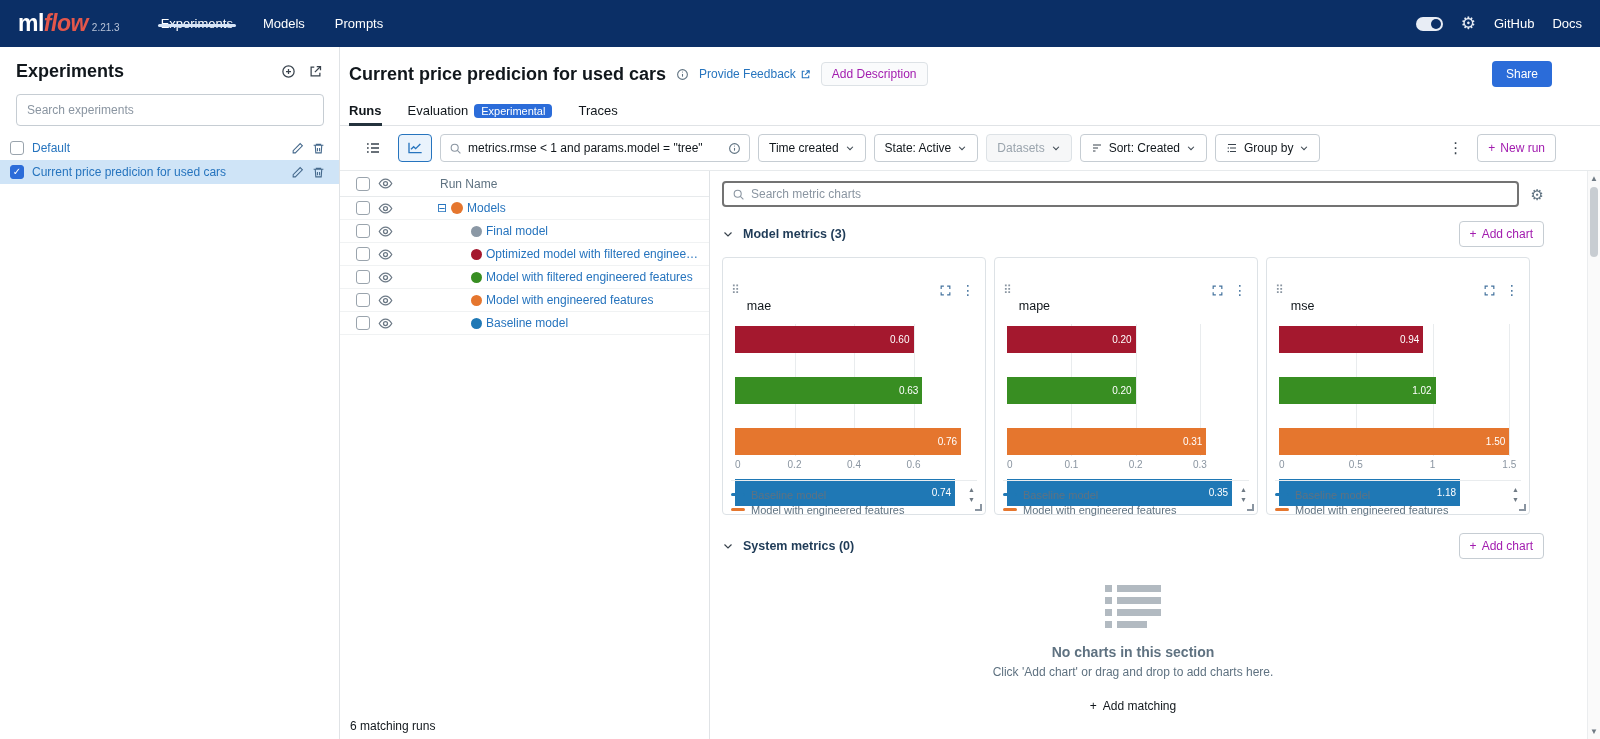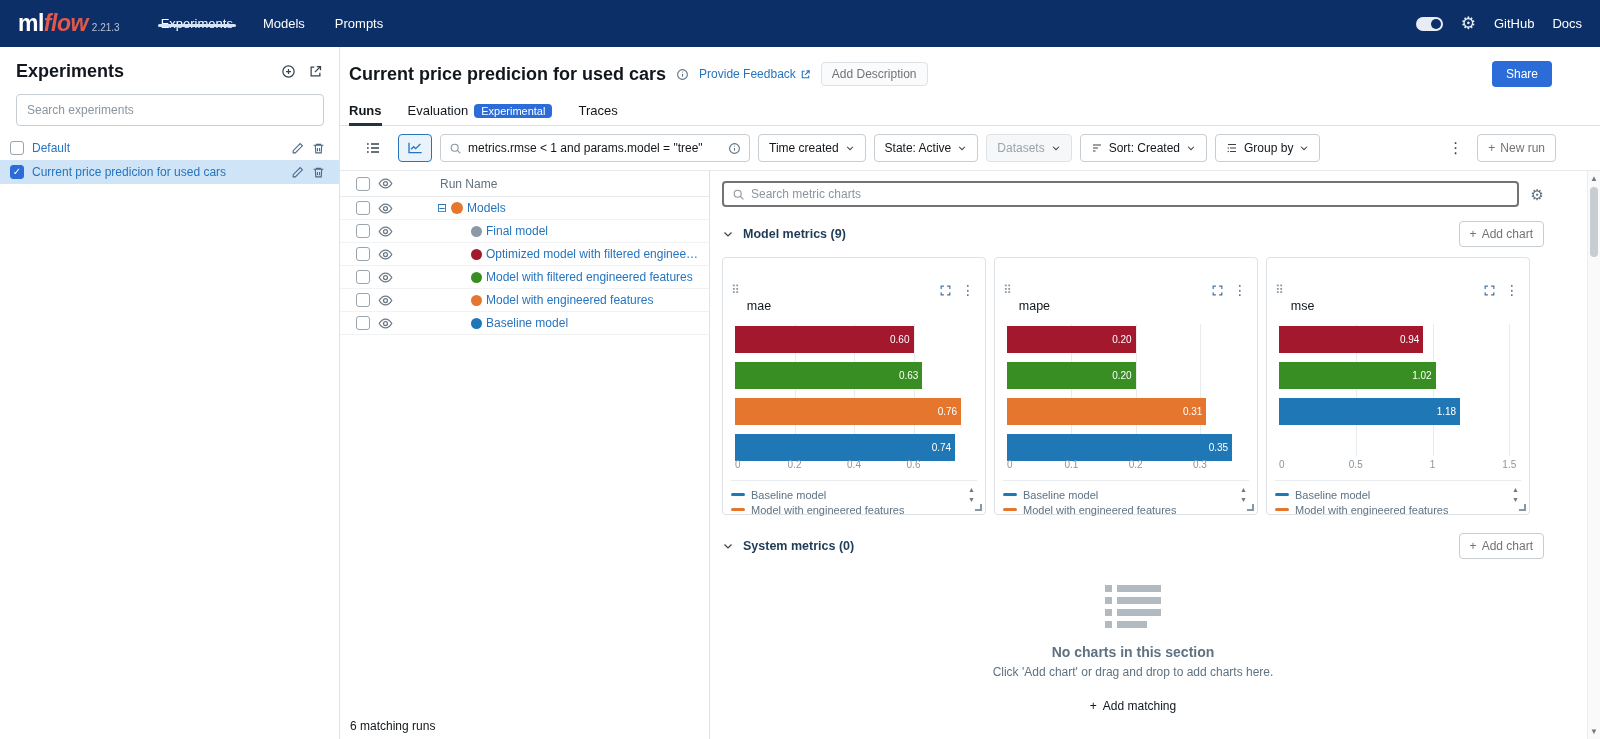--- a/index.html
+++ b/index.html
@@ -38,21 +38,21 @@
   .cb { width:14px; height:14px; border:1px solid #9aa4ad; border-radius:3px; background:#fff; flex:none; display:inline-flex; align-items:center; justify-content:center; cursor:pointer; }
   .cb.checked { background:#2b6cd9; border-color:#2b6cd9; color:#fff; font-size:10px; line-height:1; }
   .cb.checked::after { content:"✓"; }
 
   
   .main { flex:1; display:flex; flex-direction:column; min-width:0; }
   .page-head { display:flex; align-items:center; padding:14px 48px 9px 9px; gap:10px; }
   .page-head h2 { font-size:18px; font-weight:700; }
   .info-i { display:flex; cursor:pointer; }
   .feedback { color:#2674be; font-size:12px; display:flex; align-items:center; gap:4px; cursor:pointer; text-decoration:none; }
-  .chip-btn { height:24px; padding:0 10px; border:1px solid #dde2e6; background:#fafbfc; border-radius:4px; font-size:12px; color:#737373; cursor:pointer; display:inline-flex; align-items:center; gap:5px; font-family:inherit; }
+  .chip-btn { height:24px; padding:0 10px; border:1px solid #dde2e6; background:#fafbfc; border-radius:4px; font-size:12px; color:#a21caf; cursor:pointer; display:inline-flex; align-items:center; gap:5px; font-family:inherit; }
   .primary-btn { margin-left:auto; height:26px; padding:0 14px; background:#2b6cd9; color:#fff; border:none; border-radius:4px; font-size:12px; cursor:pointer; font-family:inherit; }
 
   .tabs { display:flex; align-items:center; gap:26px; padding:0 9px; border-bottom:1px solid #e0e3e6; height:30px; }
   .tab { display:flex; align-items:center; gap:6px; height:100%; position:relative; cursor:pointer; color:#11171c; }
   .tab.active { font-weight:700; }
   .tab.active::after { content:""; position:absolute; left:0; right:0; bottom:-1px; height:3px; background:#24333d; }
   .badge { background:#2b6cd9; color:#fff; font-size:11px; font-weight:400; padding:1px 7px; border-radius:4px;text-align:right; }
 
   .toolbar { display:flex; align-items:center; gap:8px; padding:8px 44px 8px 16px; }
   .icon-btn { width:34px; height:28px; border:1px solid transparent; border-radius:4px; display:flex; align-items:center; justify-content:center; cursor:pointer; }
@@ -94,21 +94,21 @@
   .card { width:264px; height:258px; border:1px solid #dde2e6; border-radius:4px; background:#fff; position:relative; display:flex; flex-direction:column; }
   .card-head { display:flex; align-items:center; gap:7px; padding:9px 8px 3px; }
   .handle { color:#8a95a1; font-size:12px; cursor:grab; line-height:1; }
   .card-title { font-size:12.5px;margin-top:32px; }
   .card-head .spacer { flex:1; }
   .card-ico { display:flex; cursor:pointer; }
   .card-kebab { color:#44739e; font-size:14px; cursor:pointer; padding:0 2px; }
   .plot { position:relative; margin:8px 12px 0; height:148px; flex:none; }
   .gridline { position:absolute; top:0; bottom:16px; width:1px; background:#e9ecee; }
   .bars { position:absolute; top:2px; left:0; right:0; }
-  .bar-row { height:27px; margin-bottom:9px; display:flex; }
+  .bar-row { height:27px; margin-bottom:24px; display:flex; }
   .bar { height:100%; display:flex; align-items:center; justify-content:flex-end; padding-right:4px; min-width:16px; }
   .bar-label { color:#fff; font-size:10px; }
   .axis { position:absolute; left:0; right:0; bottom:0; height:13px; }
   .tick { position:absolute; transform:translateX(-50%); font-size:10px; color:#8a95a1; }
   .tick.first { transform:none; }
   .legend { border-top:1px solid #e9ecee; margin:8px 8px 0; padding-top:6px; position:relative; flex:1; }
   .leg-item { display:flex; align-items:center; gap:6px; font-size:11px; color:#5f7281; height:15px; }
   .leg-swatch { width:14px; height:3px; border-radius:2px; flex:none; }
   .leg-arrows { position:absolute; right:2px; top:5px; display:flex; flex-direction:column; gap:3px; color:#6f7a84; font-size:7px; line-height:1; cursor:pointer; }
   .resize-corner { position:absolute; right:3px; bottom:3px; width:7px; height:7px; border-right:2px solid #8a95a1; border-bottom:2px solid #8a95a1; cursor:nwse-resize; }
@@ -409,21 +409,21 @@
           </div>
           <span class="cp-gear">⚙</span>
         </div>
 
         <div class="section-head">
           <span class="chev">
             <svg width="12" height="12" viewBox="0 0 24 24" fill="none" stroke="#39434d" stroke-width="2.4">
                 <path d="M5 9l7 7 7-7"></path>
               </svg>
           </span>
-          <span class="section-title">Model metrics (9)</span>
+          <span class="section-title">Model metrics (3)</span>
           <button class="chip-btn">
             <span>+</span>
             <span>Add chart</span>
           </button>
         </div>
 
         <div id="chart-cards" class="cards-row">
             <div class="card">
               <div class="card-head">
                 <span class="handle">⠿</span>
@@ -567,20 +567,25 @@
                     <div class="bar" style="width:60.65%;background:#a4182e">
                       <span class="bar-label">0.94</span>
                     </div>
                   </div>
                   <div class="bar-row">
                     <div class="bar" style="width:65.81%;background:#388e22">
                       <span class="bar-label">1.02</span>
                     </div>
                   </div>
                   <div class="bar-row">
+                    <div class="bar" style="width:96.77%;background:#e5762e">
+                      <span class="bar-label">1.50</span>
+                    </div>
+                  </div>
+                  <div class="bar-row">
                     <div class="bar" style="width:76.13%;background:#1f78b5">
                       <span class="bar-label">1.18</span>
                     </div>
                   </div>
                 </div>
                 <div class="axis">
                   <span class="tick first" style="left:0.00%">0</span>
                   <span class="tick" style="left:32.26%">0.5</span>
                   <span class="tick" style="left:64.52%">1</span>
                   <span class="tick" style="left:96.77%">1.5</span>

